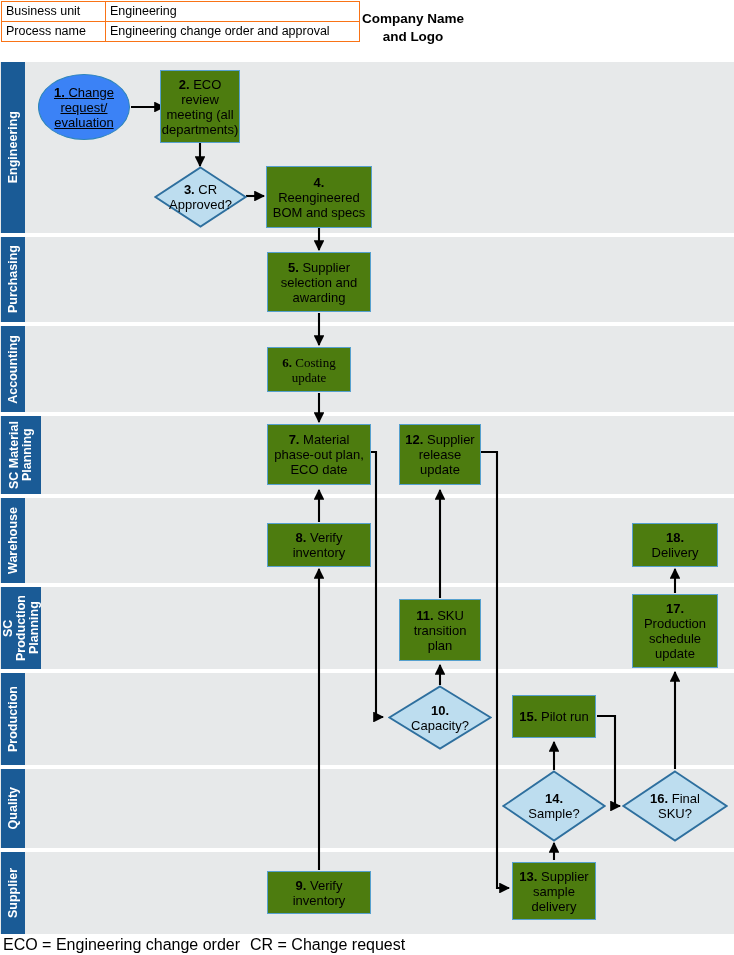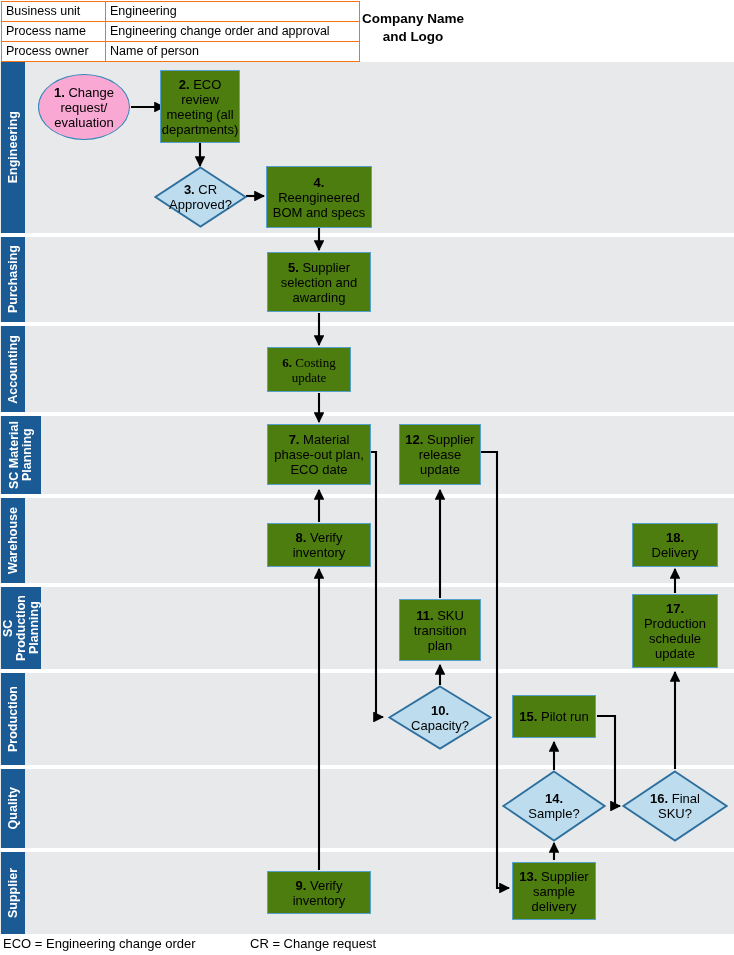--- a/index.html
+++ b/index.html
@@ -34,56 +34,52 @@
   .lane-hdr span{writing-mode:vertical-rl;transform:rotate(180deg);
                  white-space:pre-line;}
   .lane-hdr.w1{width:24px;}
   .lane-hdr.w2{width:40px;}
 
   
   .node{position:absolute;box-sizing:border-box;display:flex;
         align-items:center;justify-content:center;text-align:center;
         font-size:13px;line-height:15px;color:#000;}
   .proc{background:#4d7c0f;border:1.6px solid #56a0ce;justify-content:center;}
-  .term{background:#f9a8d4;border:1.6px solid #2e86b8;border-radius:50%;}
+  .term{background:#3b82f6;border:1.6px solid #2e86b8;border-radius:50%;text-decoration:underline;}
   .dec-wrap{position:absolute;}
   .dec-wrap svg{position:absolute;left:0;top:0;}
   .dec-txt{position:absolute;left:0;top:0;width:100%;height:100%;
            display:flex;align-items:center;justify-content:center;
            text-align:center;font-size:13px;line-height:15px;color:#000;}
   .node b,.dec-txt b{font-weight:bold;}
 
   
   #wires{position:absolute;left:0;top:0;width:734px;height:955px;
          pointer-events:none;}
 
   
   #footer{position:absolute;left:0;top:936px;width:734px;height:19px;
-          font-size:13px;color:#000;}
+          font-size:16px;color:#000;}
   #footer .f1{position:absolute;left:3px;top:0;}
   #footer .f2{position:absolute;left:250px;top:0;text-align:right;}
 </style>
 </head>
 <body>
 
 <div id="header">
 
   <table class="hdr" id="tbl-left">
     <tbody>
         <tr>
       <td class="k">Business unit</td>
       <td class="v">Engineering</td>
     </tr>
     <tr>
       <td class="k">Process name</td>
       <td class="v">Engineering change order and approval</td>
-    </tr>
-    <tr>
-      <td class="k">Process owner</td>
-      <td class="v">Name of person</td>
     </tr>
   </tbody>
     </table>
 
   <div id="company">Company Name and Logo</div>
 
 </div>
 
 <div id="lanes">
 

